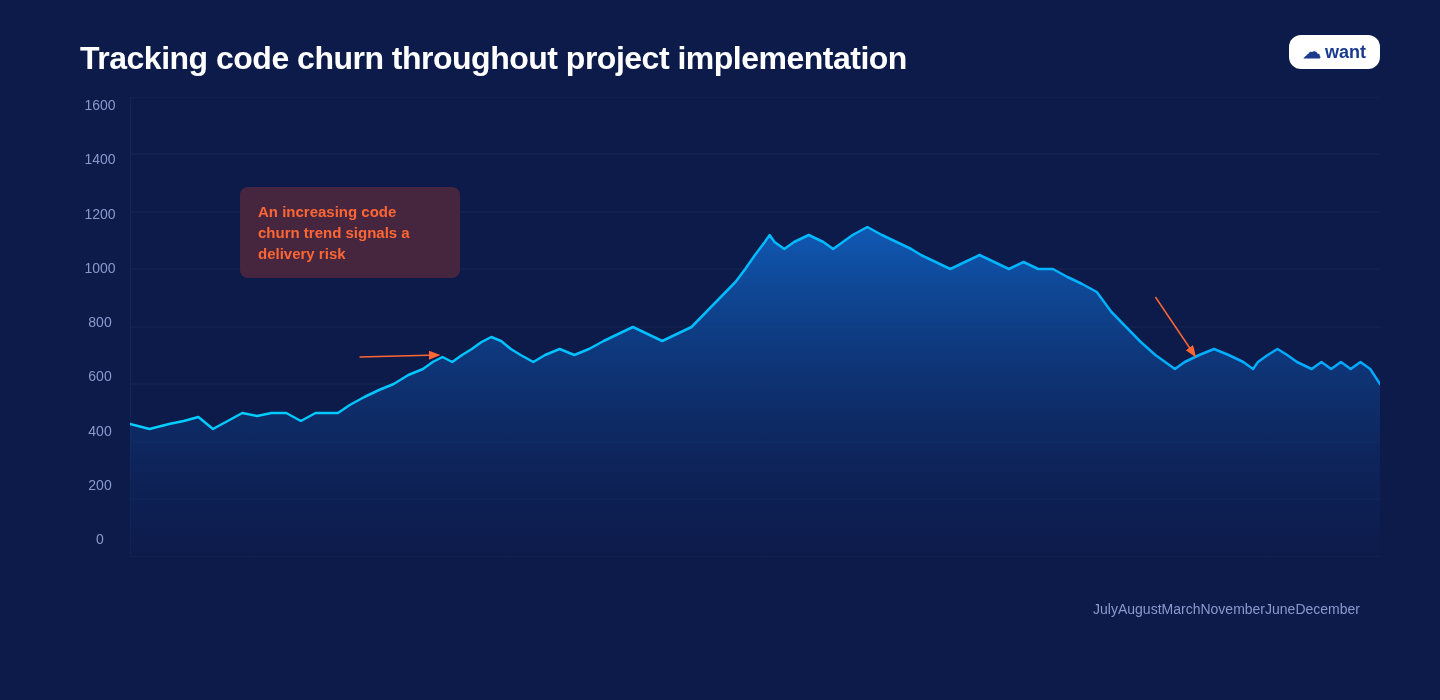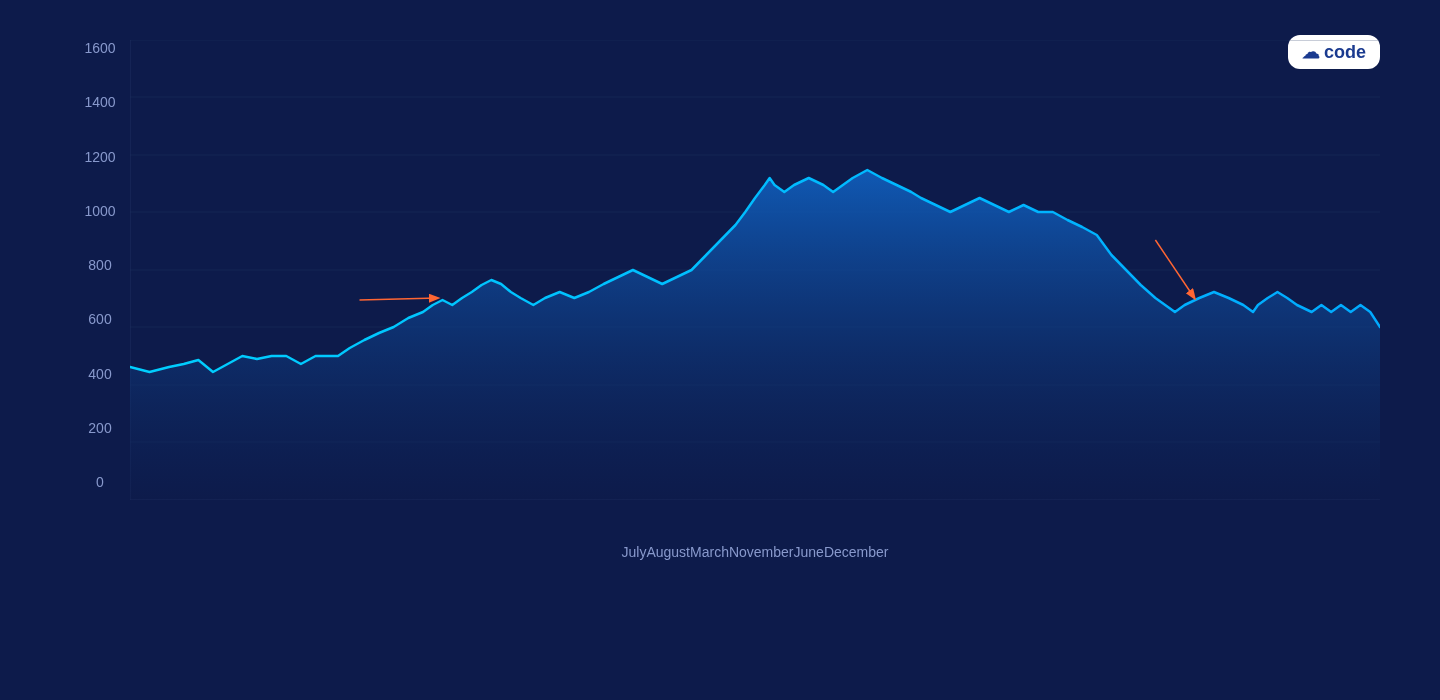--- a/index.html
+++ b/index.html
@@ -65,21 +65,21 @@
       top: 0;
       width: calc(100% - 50px);
       height: 460px;
     }
     .x-axis-labels {
       position: absolute;
       bottom: 0;
       left: 50px;
       width: calc(100% - 50px);
       display: flex;
-      justify-content: center;
+      justify-content: flex-end;
       padding: 0 20px;
     }
     .x-label {
       color: #8899cc;
       font-size: 14px;
       text-align: center;
     }
     
     .annotation-box {
       position: absolute;
@@ -99,24 +99,25 @@
     .annotation-box-2 {
       right: 160px;
       top: 85px;
       max-width: 260px;
     }
   </style>
 </head>
 <body>
 
 <div class="chart-container">
+  <div class="title">Tracking code churn throughout project implementation</div>
 
   <div class="logo">
     <span>☁</span>
-    <span>code</span>
+    <span>want</span>
   </div>
 
   <div class="chart-area">
 
     <div class="y-axis-labels">
       <span class="y-label">0</span>
       <span class="y-label">200</span>
       <span class="y-label">400</span>
       <span class="y-label">600</span>
       <span class="y-label">800</span>
@@ -367,20 +368,23 @@
       </defs>
 
       <line x1="1050" y1="200" x2="1090" y2="258" stroke="#ff6633" stroke-width="1.5" marker-end="url(#arrowhead2)"></line>
       <defs>
         <marker id="arrowhead2" markerWidth="8" markerHeight="8" refX="6" refY="3" orient="auto">
           <path d="M0,0 L0,6 L8,3 z" fill="#ff6633"></path>
         </marker>
       </defs>
     </svg>
 
+    <div class="annotation-box annotation-box-1">
+      <span>An increasing code churn trend signals a delivery risk</span>
+    </div>
 
 
     <div class="x-axis-labels">
       <span class="x-label">July</span>
       <span class="x-label">August</span>
       <span class="x-label">March</span>
       <span class="x-label">November</span>
       <span class="x-label">June</span>
       <span class="x-label">December</span>
     </div>

